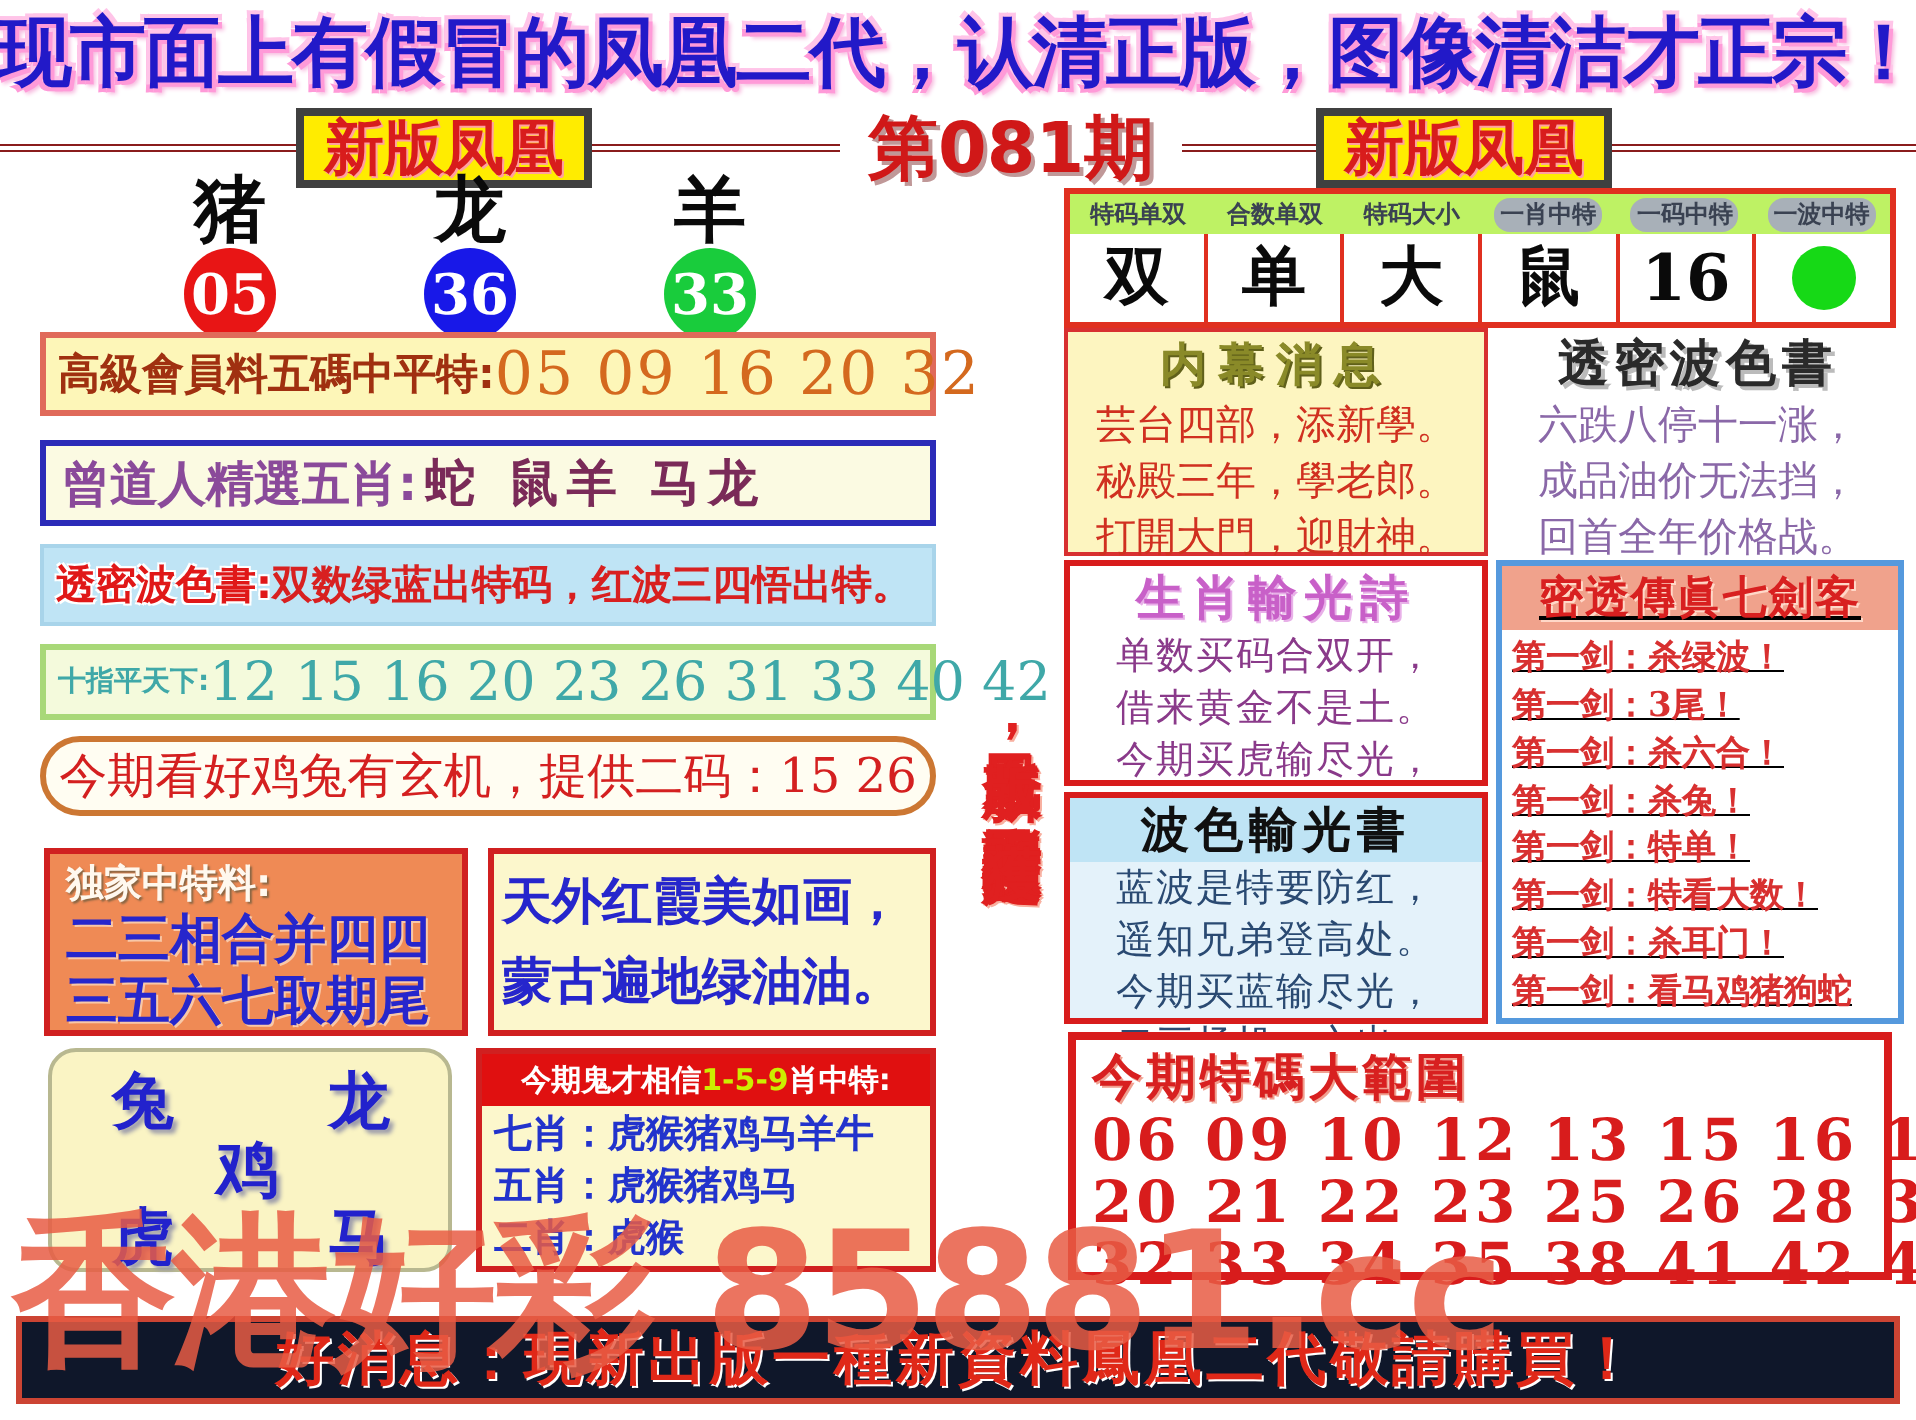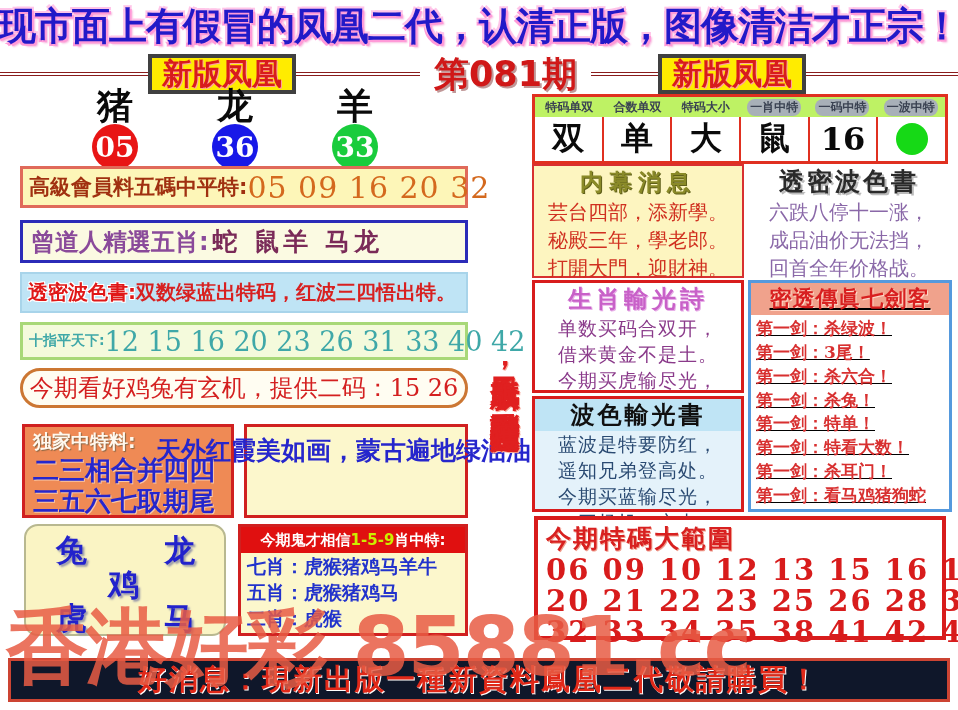--- a/index.html
+++ b/index.html
@@ -68,21 +68,21 @@
 
   .box-exclusive {
     position:absolute; left:22px; top:424px; width:212px; height:94px;
     background:#ef8a55; border:3px solid #d02020; padding:2px 8px;
   }
   .box-exclusive .ttl { color:#fff8ee; font-size:19px; font-weight:bold; text-shadow:1px 1px 1px #886644; }
   .box-exclusive .ln { color:#2626cc; font-size:26px; font-weight:bold; line-height:31px; text-shadow:1px 1px 0 #f8c8a8; white-space:nowrap; }
   .box-poempair {
     position:absolute; left:244px; top:424px; width:224px; height:94px;
     background:#fcf7cc; border:3px solid #d02020; padding:4px 4px;
-    display:flex; flex-direction:row; justify-content:center; text-align:left;
+    display:flex; flex-direction:column; justify-content:center; text-align:left;
   }
   .box-poempair .ln { color:#2626cc; font-size:25px; font-weight:bold; line-height:40px; white-space:nowrap;
       font-family:"DejaVu Serif","Liberation Serif",serif; }
 
   .box-zgrid {
     position:absolute; left:24px; top:524px; width:202px; height:112px;
     background:#faf4c4; border:2px solid #b8b890; border-radius:14px;
   }
   .box-zgrid span { position:absolute; color:#2222cc; font-size:31px; font-weight:bold; text-shadow:2px 2px 2px #9999aa; }
   .zg-tl { left:30px; top:4px; } .zg-tr { left:138px; top:4px; }

